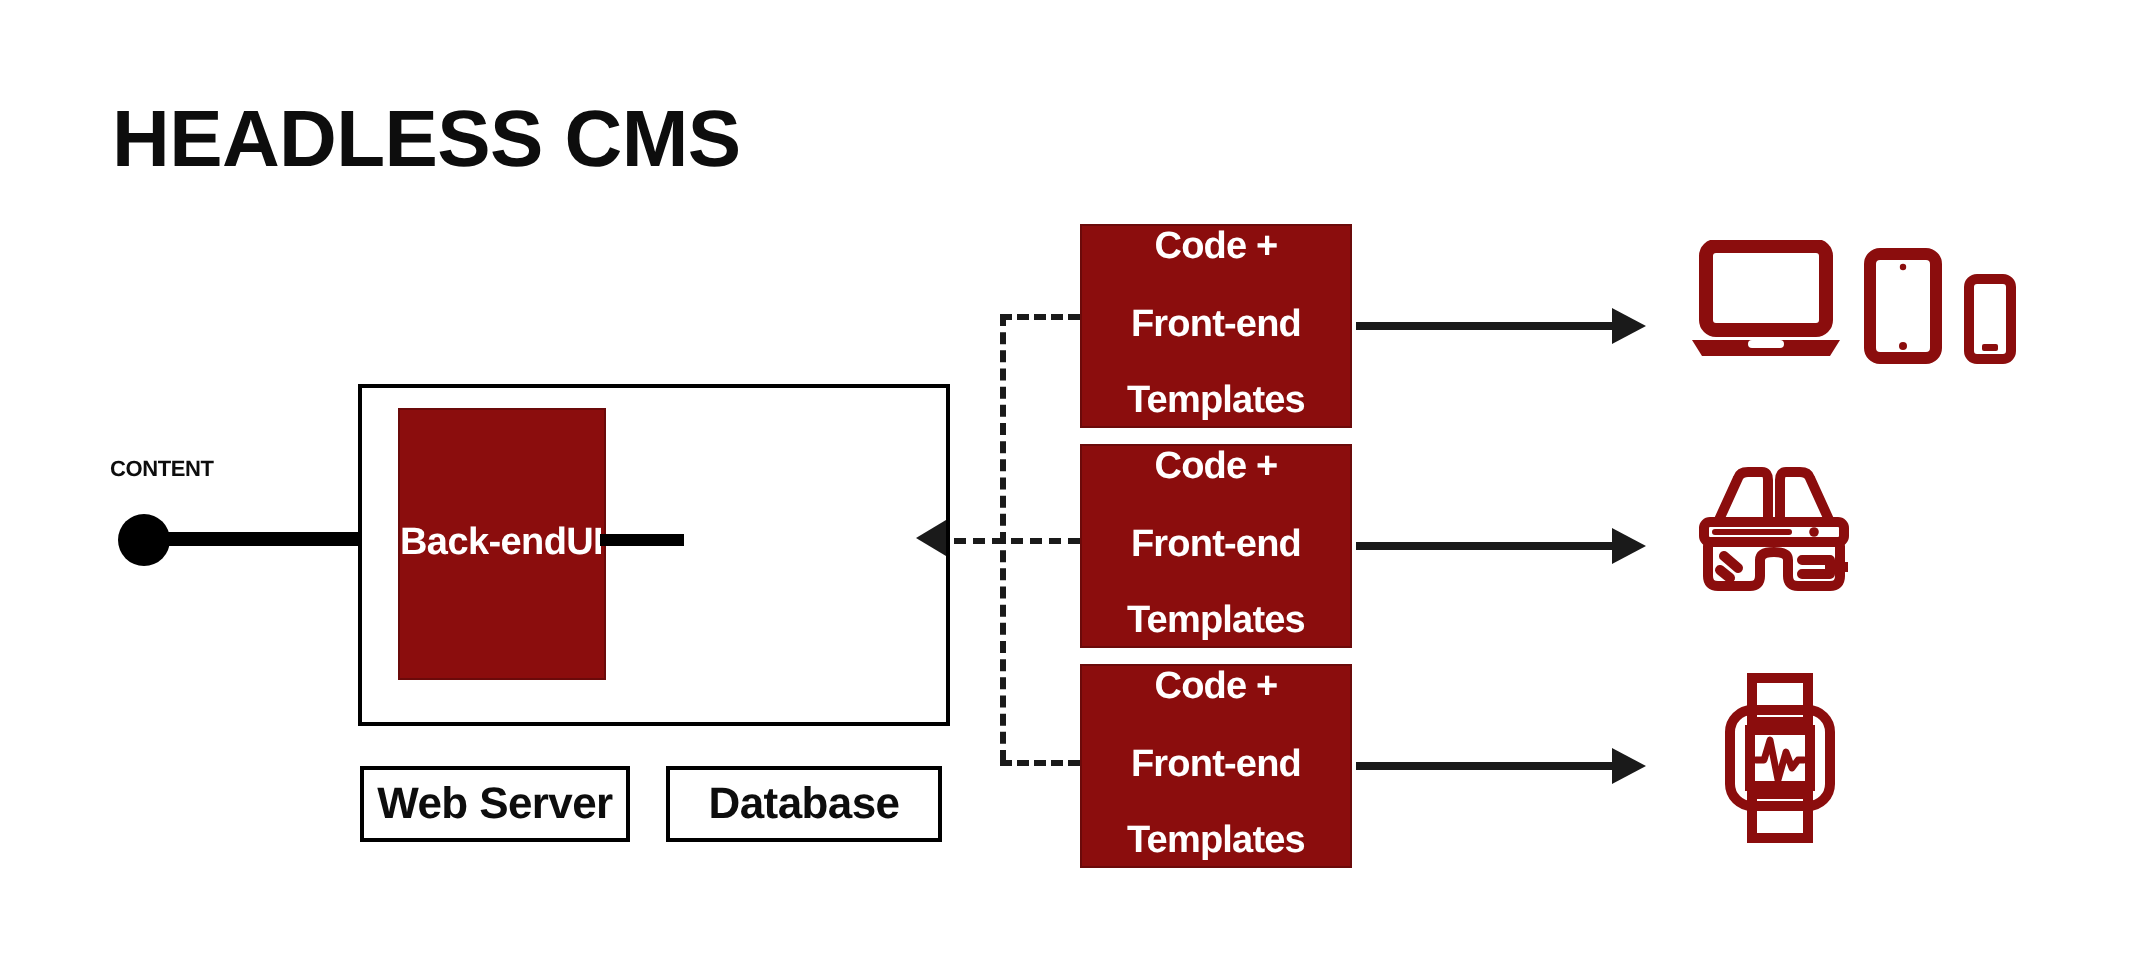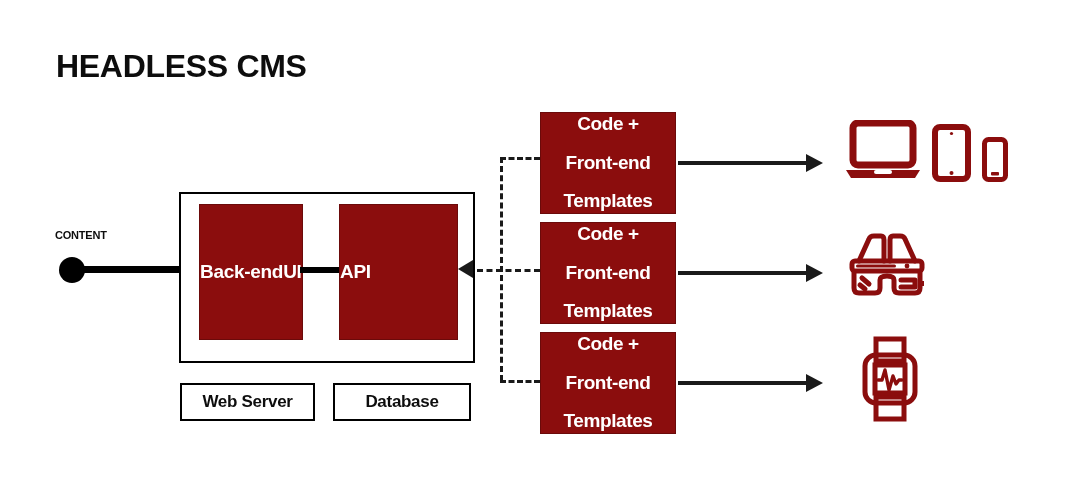--- a/index.html
+++ b/index.html
@@ -16,21 +16,21 @@
     height: 483px;
     background: #ffffff;
     overflow: hidden;
   }
   .abs { position: absolute; }
 
   
   #page-title {
     left: 56px;
     top: 48px;
-    font-size: 32px;
+    font-size: 40px;
     font-weight: bold;
     letter-spacing: -0.3px;
     color: #0d0d0d;
     white-space: nowrap;
   }
 
   
   #content-label {
     left: 55px;
     top: 229px;
@@ -101,21 +101,21 @@
   }
 
   
   .plain-box {
     border: 2px solid #000000;
     background: #ffffff;
     box-sizing: border-box;
     display: flex;
     align-items: center;
     justify-content: center;
-    font-size: 17px;
+    font-size: 22px;
     font-weight: bold;
     color: #0d0d0d;
     letter-spacing: -0.3px;
   }
   #web-server-box {
     left: 180px;
     top: 383px;
     width: 135px;
     height: 38px;
   }
@@ -217,23 +217,20 @@
 
   <div class="abs" id="cms-container"></div>
 
   <div class="abs red-core" id="backend-ui-box">
     <span>Back-end</span>
     <span>UI</span>
   </div>
 
   <div class="abs" id="core-connector"></div>
 
-  <div class="abs red-core" id="api-box">
-    <span>API</span>
-  </div>
 
   <div class="abs plain-box" id="web-server-box">
     <span>Web Server</span>
   </div>
   <div class="abs plain-box" id="database-box">
     <span>Database</span>
   </div>
 
   <div class="abs dash-v" id="dash-trunk"></div>
   <div class="abs dash-h" id="dash-top"></div>

